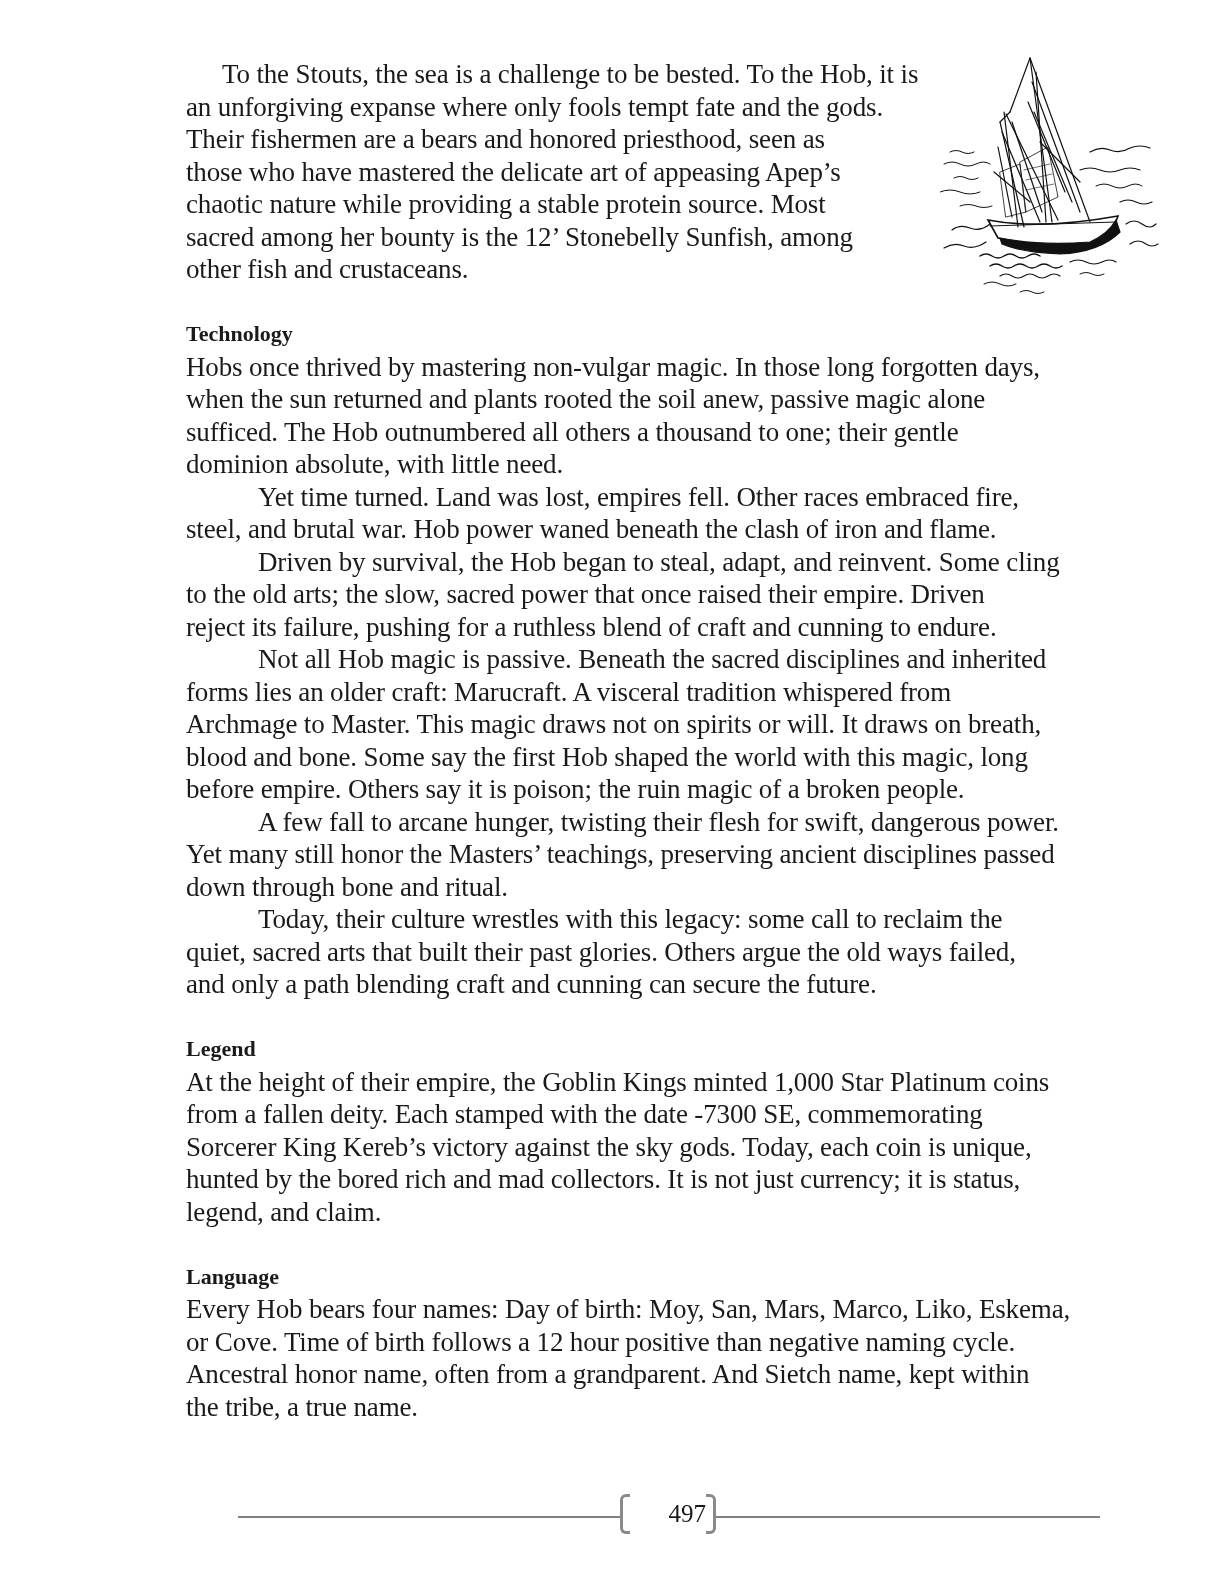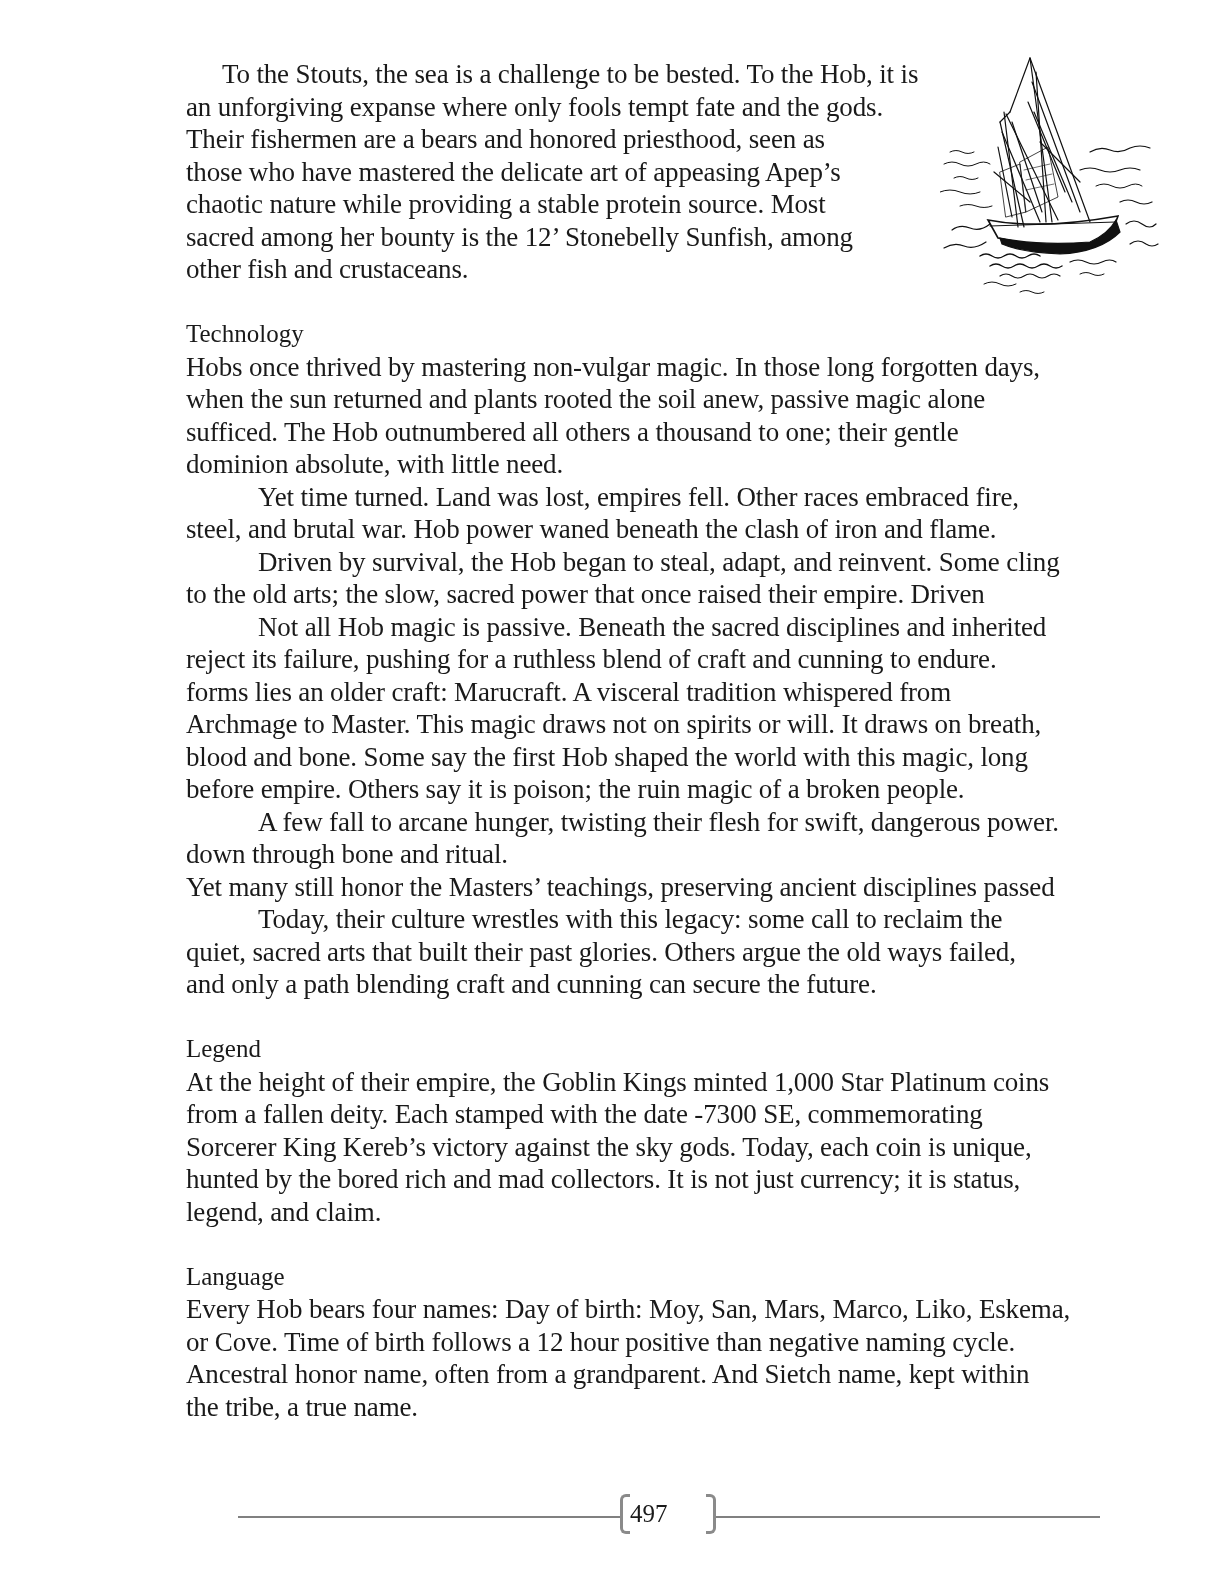--- a/index.html
+++ b/index.html
@@ -24,22 +24,22 @@
     .line {
       font-size: 27px;
       line-height: 32.5px;
       height: 32.5px;
       white-space: nowrap;
       letter-spacing: -0.15px;
     }
     .indent-small { padding-left: 36px; }
     .indent { padding-left: 72px; }
     .heading {
-      font-weight: normal;
-      font-size: 25px;
+      font-weight: bold;
+      font-size: 22px;
       line-height: 32.5px;
       height: 32.5px;
       white-space: nowrap;
     }
     .gap { height: 32.5px; }
     .illustration {
       position: absolute;
       left: 940px;
       top: 52px;
       width: 220px;
@@ -76,21 +76,21 @@
     .footer .brace.right {
       left: 468px;
       border-left: none;
       border-radius: 0 6px 6px 0;
     }
     .footer .page-number {
       position: absolute;
       left: 392px;
       width: 76px;
       top: 6px;
-      text-align: left;
+      text-align: right;
       font-size: 25px;
       line-height: 32px;
       color: #1a1a1a;
     }
   </style>
 </head>
 <body>
 
 <div class="page">
 
@@ -109,29 +109,29 @@
   <div>
     <div class="heading">Technology</div>
     <div class="line">Hobs once thrived by mastering non-vulgar magic.  In those long forgotten days,</div>
     <div class="line">when the sun returned and plants rooted the soil anew, passive magic alone</div>
     <div class="line">sufficed.  The Hob outnumbered all others a thousand to one; their gentle</div>
     <div class="line">dominion absolute, with little need.</div>
     <div class="line indent">Yet time turned.  Land was lost, empires fell.  Other races embraced fire,</div>
     <div class="line">steel, and brutal war.  Hob power waned beneath the clash of iron and flame.</div>
     <div class="line indent">Driven by survival, the Hob began to steal, adapt, and reinvent.  Some cling</div>
     <div class="line">to the old arts; the slow, sacred power that once raised their empire.  Driven</div>
+    <div class="line">reject its failure, pushing for a ruthless blend of craft and cunning to endure.</div>
     <div class="line indent">Not all Hob magic is passive.  Beneath the sacred disciplines and inherited</div>
-    <div class="line">reject its failure, pushing for a ruthless blend of craft and cunning to endure.</div>
     <div class="line">forms lies an older craft: Marucraft.  A visceral tradition whispered from</div>
     <div class="line">Archmage to Master.  This magic draws not on spirits or will.  It draws on breath,</div>
     <div class="line">blood and bone.  Some say the first Hob shaped the world with this magic, long</div>
     <div class="line">before empire.  Others say it is poison; the ruin magic of a broken people.</div>
     <div class="line indent">A few fall to arcane hunger, twisting their flesh for swift, dangerous power.</div>
+    <div class="line">Yet many still honor the Masters’ teachings, preserving ancient disciplines passed</div>
     <div class="line">down through bone and ritual.</div>
-    <div class="line">Yet many still honor the Masters’ teachings, preserving ancient disciplines passed</div>
     <div class="line indent">Today, their culture wrestles with this legacy: some call to reclaim the</div>
     <div class="line">quiet, sacred arts that built their past glories.  Others argue the old ways failed,</div>
     <div class="line">and only a path blending craft and cunning can secure the future.</div>
   </div>
 
   <div class="gap"></div>
 
   <div>
     <div class="heading">Legend</div>
     <div class="line">At the height of their empire, the Goblin Kings minted 1,000 Star Platinum coins</div>

